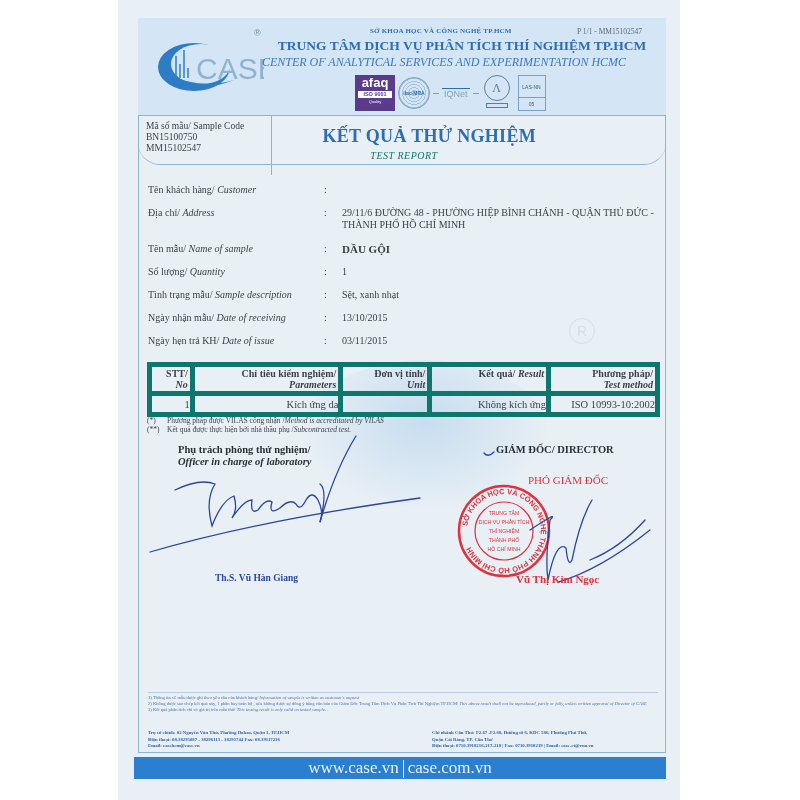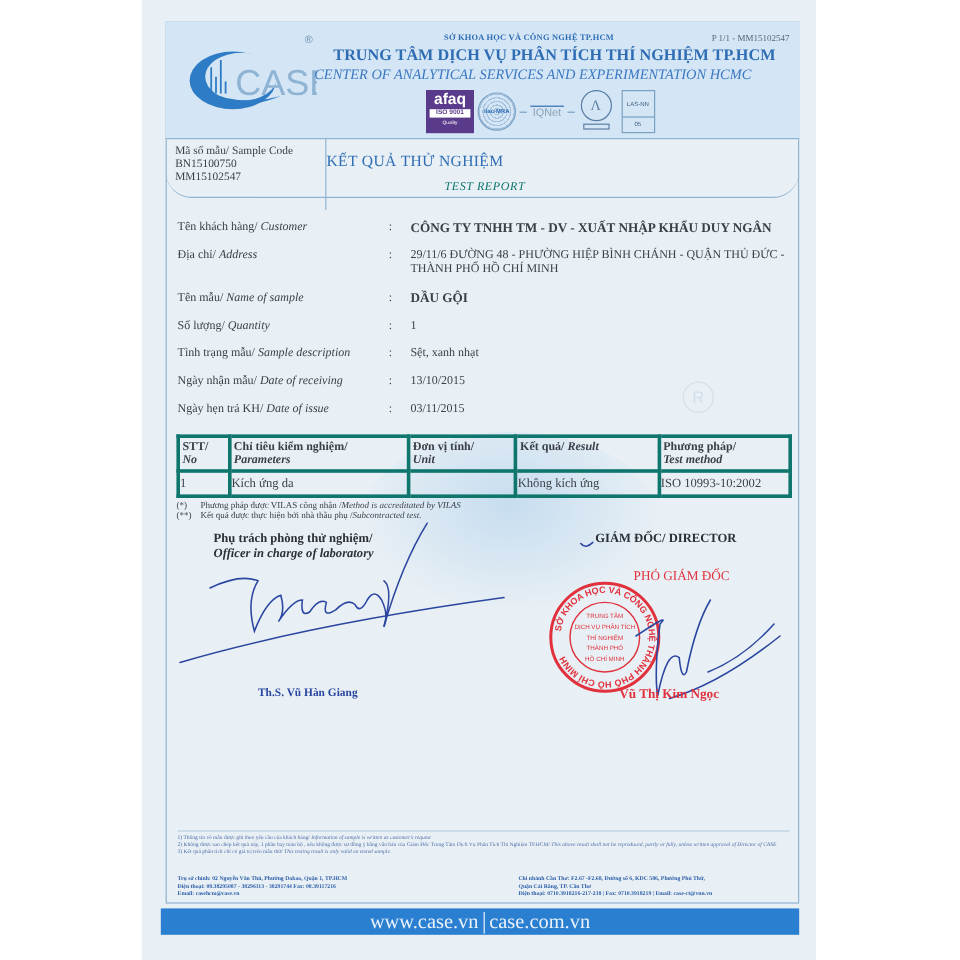--- a/index.html
+++ b/index.html
@@ -16,21 +16,21 @@
     }
 
     
     .header {
       position: absolute; left: 138px; top: 18px; width: 528px; height: 98px;
       background: #d4e6f5; border-bottom: 1px solid #8fb3d3;
     }
     .logo { position: absolute; left: 16px; top: 16px; width: 110px; height: 62px; }
     .logo-reg { position: absolute; left: 116px; top: 10px; font-size: 9px; color: #6c8fb0; font-family: "Liberation Sans", sans-serif; }
     .hdr-ministry { position: absolute; left: 232px; top: 9px; font-size: 7px; color: #2e6db4; font-weight: bold; letter-spacing: 0.2px; }
-    .hdr-ref { position: absolute; right: 8px; top: 9px; font-size: 7.5px; color: #5a6a7a; text-align: center; }
+    .hdr-ref { position: absolute; right: 24px; top: 9px; font-size: 7.5px; color: #5a6a7a; text-align: center; }
     .hdr-vi { position: absolute; left: 0; right: 0; top: 20px; text-align: center; padding-left: 120px; font-size: 13.5px; font-weight: bold; color: #2e6db4; }
     .hdr-en { position: absolute; left: 0; right: 0; top: 37px; text-align: center; padding-left: 84px; font-size: 12px; font-style: italic; color: #3b78c2; }
     .certs { position: absolute; left: 217px; top: 57px; height: 36px; display: flex; align-items: center; gap: 3px; }
     .afaq { width: 40px; height: 36px; background: #5a3a8a; color: #fff; font-family: "Liberation Sans", sans-serif; text-align: center; }
     .afaq .a1 { font-size: 13px; font-weight: bold; line-height: 16px; }
     .afaq .a2 { font-size: 5.5px; background: #fff; color: #5a3a8a; margin: 0 3px; line-height: 7px; font-weight: bold; }
     .afaq .a3 { font-size: 4px; line-height: 8px; }
     .ilac { width: 32px; height: 32px; border-radius: 50%; border: 1px solid #7aa0c4; background: repeating-radial-gradient(circle, #d4e6f5 0 2px, #a7c2dc 2px 3px); font-size: 5px; color: #2e6db4; font-family: "Liberation Sans", sans-serif; display: flex; align-items: center; justify-content: center; font-weight: bold; }
     .dash { width: 6px; height: 1px; background: #7aa0c4; }
     .iqnet { font-size: 9px; color: #8aa0b6; font-family: "Liberation Sans", sans-serif; border-top: 1px solid #2e6db4; padding: 0 2px; }
@@ -38,40 +38,40 @@
     .vilas .c { width: 26px; height: 26px; border-radius: 50%; border: 1.5px solid #5a7ea3; margin: 0 auto; display: flex; align-items: center; justify-content: center; font-size: 12px; color: #5a7ea3; }
     .vilas .b { width: 22px; height: 5px; border: 1px solid #5a7ea3; margin: 2px auto 0; }
     .lasbox { width: 28px; height: 36px; border: 1px solid #7aa0c4; font-family: "Liberation Sans", sans-serif; font-size: 5px; color: #3b5a7a; text-align: center; margin-left: 3px; }
     .lasbox .t { height: 22px; line-height: 22px; border-bottom: 1px solid #7aa0c4; }
     .lasbox .n { line-height: 13px; }
 
     
     .titlerow { position: absolute; left: 138px; top: 116px; width: 528px; height: 49px; border-bottom: 1px solid #8fb3d3; border-radius: 22px; }
     .tr-left { position: absolute; left: 0; top: 0; width: 134px; height: 59px; border-right: 1px solid #8fb3d3; padding: 5px 0 0 8px; font-size: 9.5px; line-height: 11px; color: #3a3f48; }
     .tr-right { position: absolute; right: 0; top: 0; width: 130px; height: 59px; border-left: 1px solid #8fb3d3; padding: 9px 0 0 8px; font-size: 8.5px; line-height: 11px; color: #3a3f48; }
-    .tr-title { position: absolute; left: 134px; right: 130px; top: 10px; text-align: left; font-size: 13px; font-weight: normal; color: #2e6db4; letter-spacing: 0.3px; }
+    .tr-title { position: absolute; left: 134px; right: 130px; top: 10px; text-align: right; font-size: 18px; font-weight: bold; color: #2e6db4; letter-spacing: 0.3px; }
     .tr-sub { position: absolute; left: 134px; right: 130px; top: 34px; text-align: center; font-size: 10px; font-style: italic; font-weight: normal; color: #0f766e; letter-spacing: 0.5px; }
 
     
     .info { position: absolute; left: 148px; top: 184px; width: 510px; }
     .irow { position: relative; height: 23px; font-size: 10px; color: #3a3f48; }
     .irow.tall { height: 36px; }
     .ilabel { position: absolute; left: 0; top: 0; white-space: nowrap; }
     .ilabel i { font-style: italic; }
     .icolon { position: absolute; left: 176px; top: 0; }
     .ivalue { position: absolute; left: 194px; top: 0; width: 320px; line-height: 12px; }
     .ivalue.bold { font-weight: bold; font-size: 11px; }
 
     
     .wm { position: absolute; left: 300px; top: 360px; width: 250px; height: 150px; border-radius: 50%; background: radial-gradient(ellipse at 50% 40%, rgba(170,205,235,0.55), rgba(200,222,240,0.2) 60%, rgba(233,240,245,0) 72%); }
     .wm-reg { position: absolute; left: 569px; top: 318px; width: 26px; height: 26px; border-radius: 50%; border: 1px solid #d3dfe9; color: #d3dfe9; font-size: 14px; text-align: center; line-height: 24px; font-family: "Liberation Sans", sans-serif; }
 
     
     .results { position: absolute; left: 147px; top: 362px; width: 513px; border-collapse: collapse; font-size: 10px; color: #3a3f48; }
-    .results th, .results td { border: 3px solid #0f766e; text-align: left; }
+    .results th, .results td { border: 5px solid #0f766e; text-align: right; }
     .results th { font-weight: bold; line-height: 11px; height: 29px; padding: 1px 2px; }
     .results th i { font-weight: bold; font-style: italic; }
     .results td { height: 21px; font-size: 10.5px; }
 
     .notes { position: absolute; left: 147px; top: 416px; font-size: 7.5px; line-height: 9px; color: #3a3f48; }
     .notes .n { display: flex; }
     .notes .m { width: 20px; }
     .notes i { font-style: italic; }
 
     
@@ -144,21 +144,20 @@
     <div>MM15102547</div>
   </div>
   <div class="tr-title">KẾT QUẢ THỬ NGHIỆM</div>
   <div class="tr-sub">TEST REPORT</div>
 </div>
 
 <div class="info">
   <div class="irow">
     <span class="ilabel"><span>Tên khách hàng/ </span><i>Customer</i></span>
     <span class="icolon">:</span>
-    <span class="ivalue bold">CÔNG TY TNHH TM - DV - XUẤT NHẬP KHẨU DUY NGÂN</span>
   </div>
   <div class="irow tall">
     <span class="ilabel"><span>Địa chỉ/ </span><i>Address</i></span>
     <span class="icolon">:</span>
     <span class="ivalue">29/11/6 ĐƯỜNG 48 - PHƯỜNG HIỆP BÌNH CHÁNH - QUẬN THỦ ĐỨC - THÀNH PHỐ HỒ CHÍ MINH</span>
   </div>
   <div class="irow">
     <span class="ilabel"><span>Tên mẫu/ </span><i>Name of sample</i></span>
     <span class="icolon">:</span>
     <span class="ivalue bold">DẦU GỘI</span>

